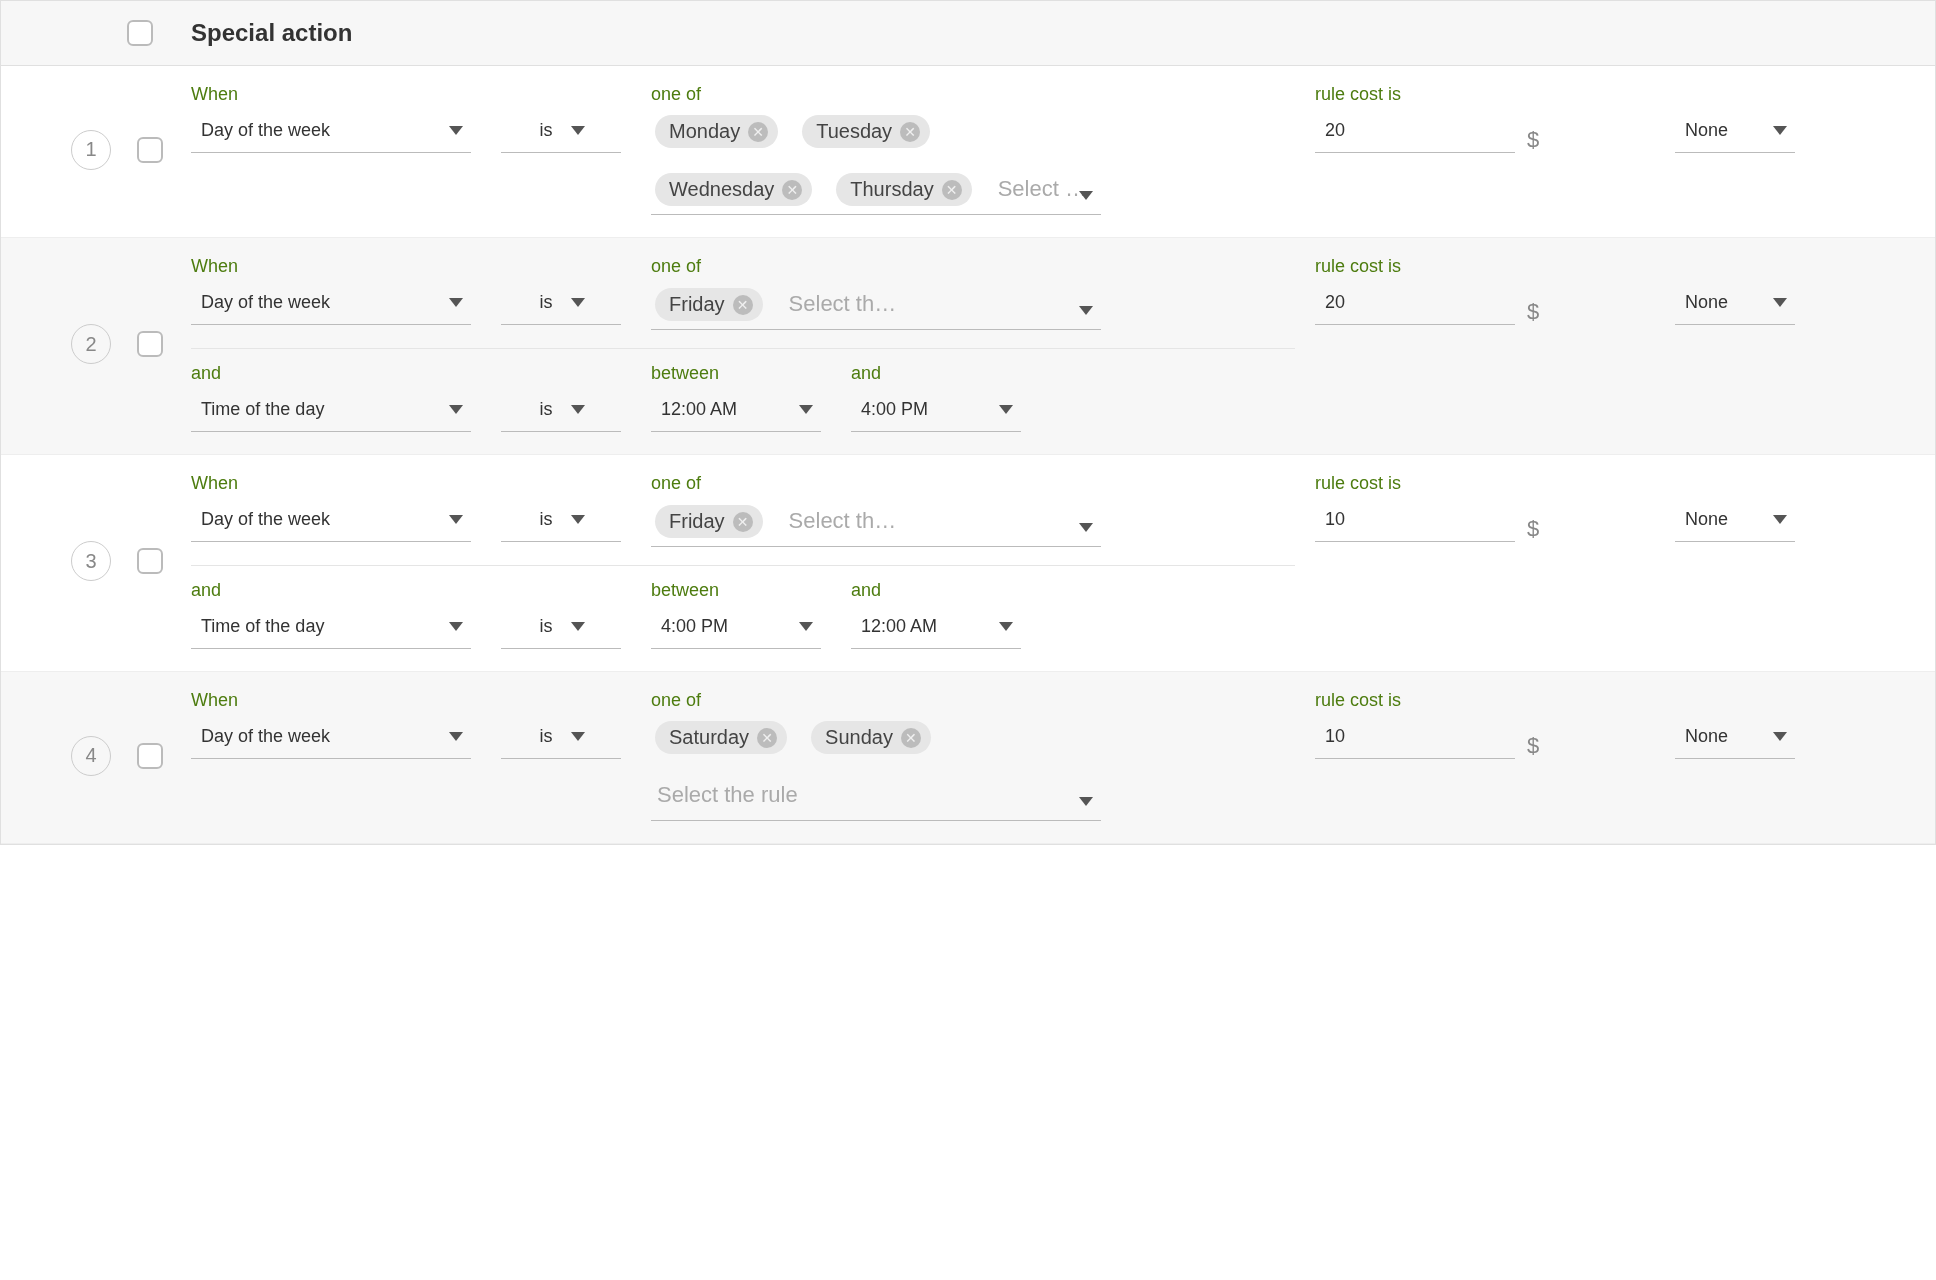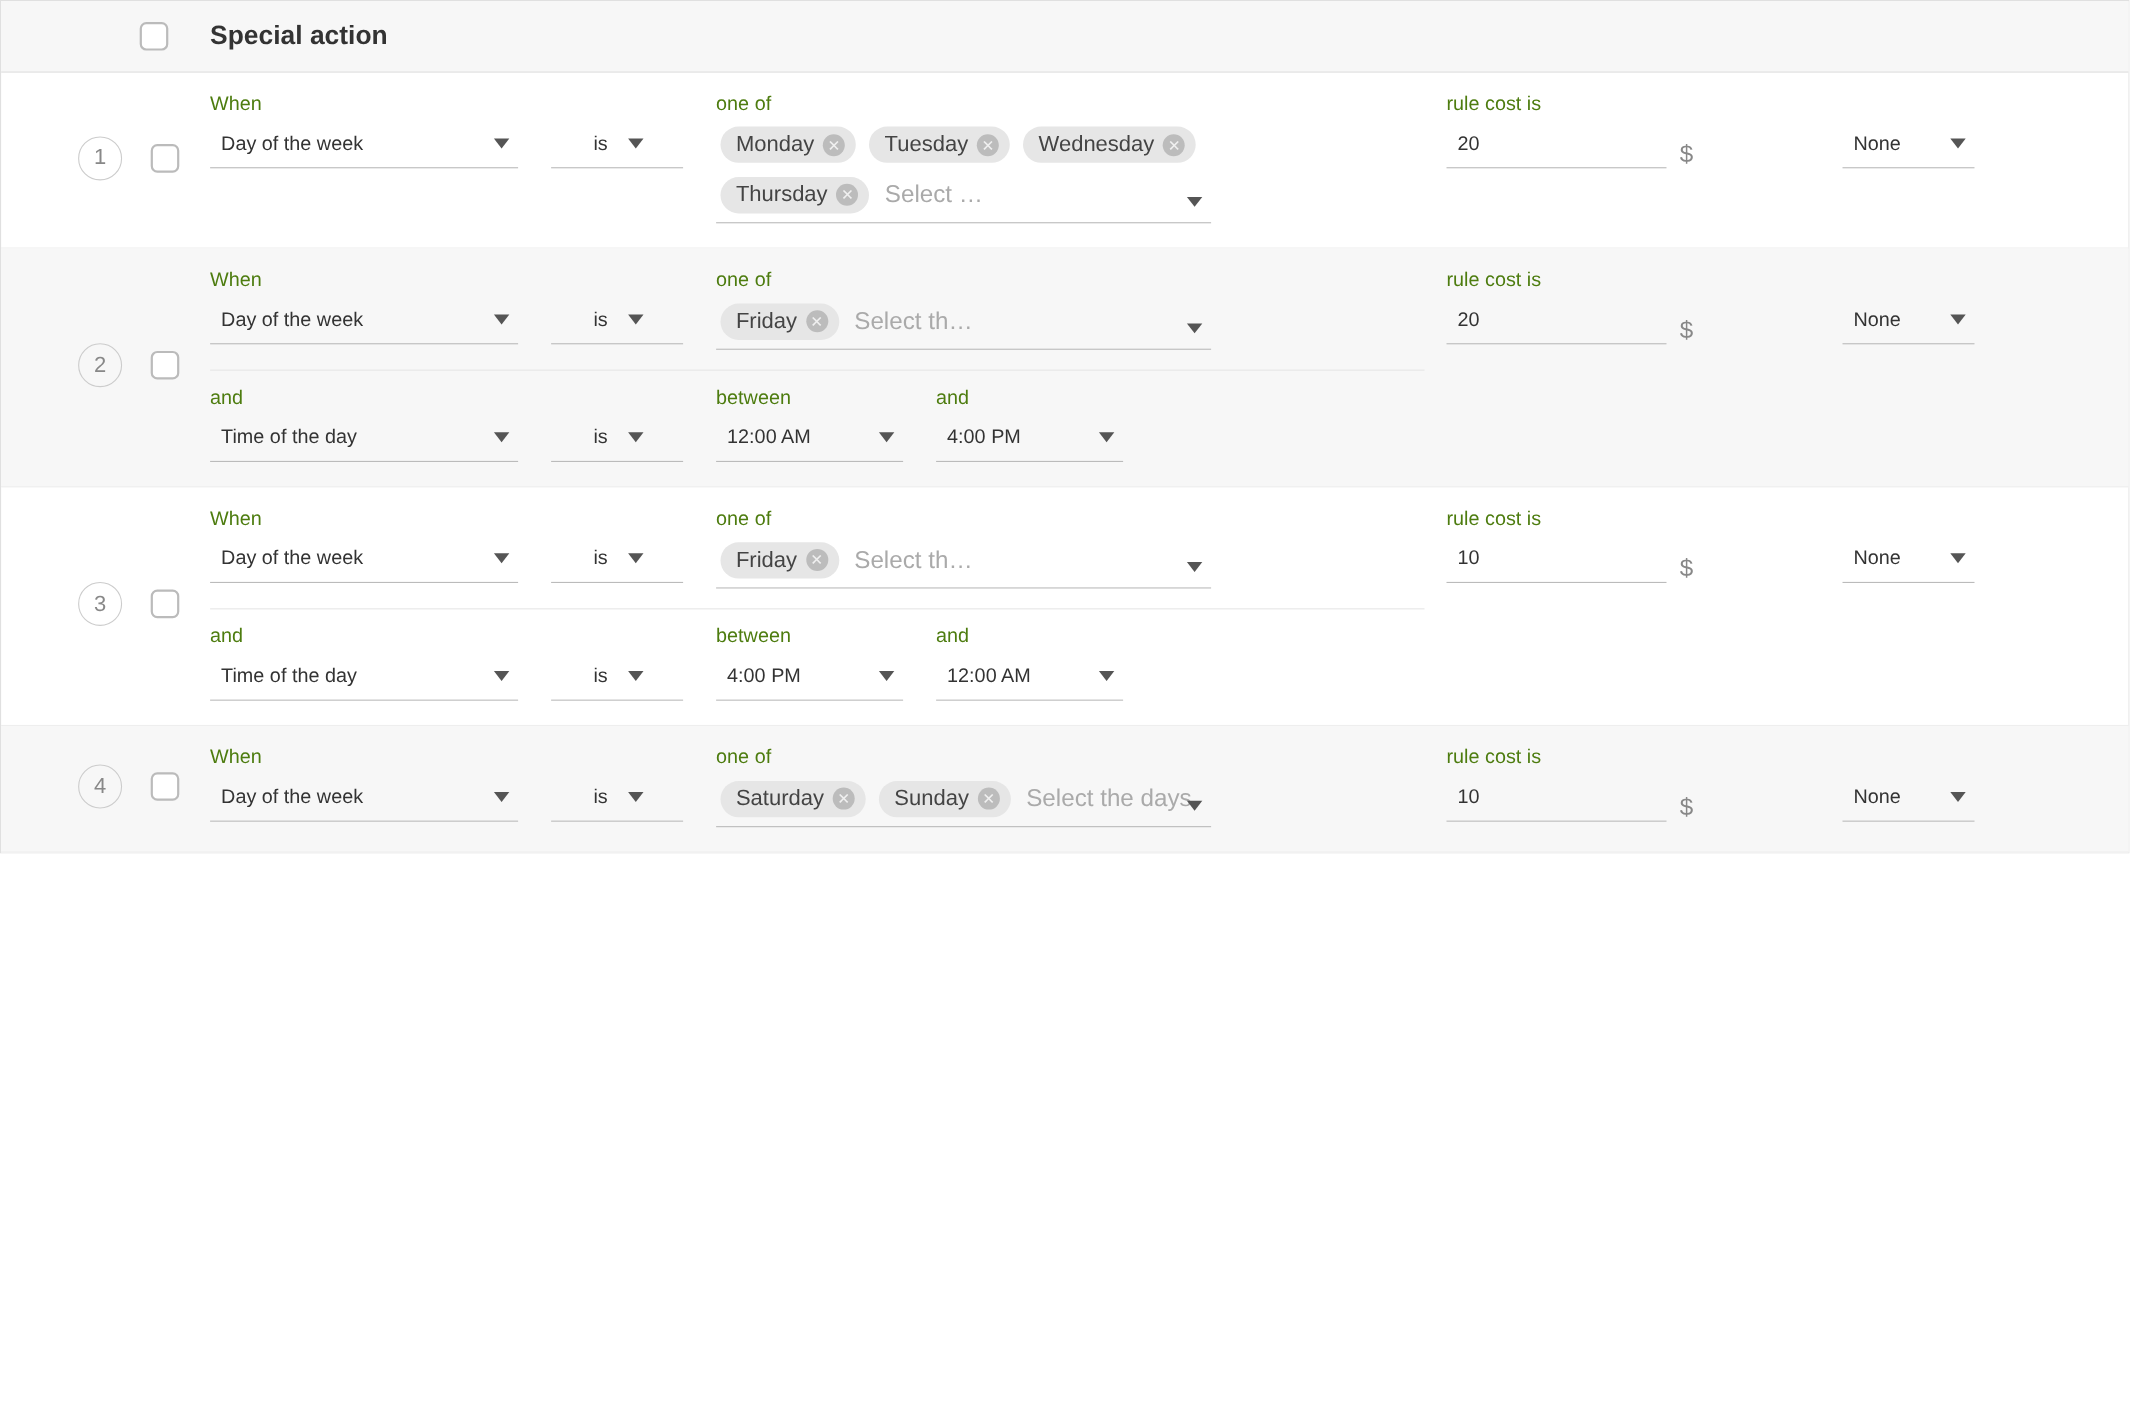--- a/index.html
+++ b/index.html
@@ -76,21 +76,21 @@
   border-left: 7px solid transparent;
   border-right: 7px solid transparent;
   border-top: 9px solid #555;
 }
 .unit { color:#888; font-size:22px; margin-left:12px; }
 .cost-wrap { display:flex; align-items:flex-end; }
 
 .tags-field { width: 450px; }
 .tags-control {
   border-bottom: 1px solid #bbb;
-  display:flex; flex-wrap:wrap; align-items:center; gap:12px;
+  display:flex; flex-wrap:wrap; align-items:flex-end; gap:24px;
   padding: 4px 4px 8px 4px;
   position:relative;
 }
 .tags-control .caret-abs { position:absolute; right:8px; bottom:14px; }
 .tag {
   display:inline-flex; align-items:center; gap:8px;
   background:#e6e6e6; border-radius:18px;
   padding:5px 10px 5px 14px;
   font-size:20px; color:#444;
 }
@@ -383,21 +383,21 @@
       <div class="lbl">one of</div>
       <div class="tags-control">
         <span class="tag">
                   <span>Saturday</span>
                   <span class="tag-x">✕</span>
                 </span>
                 <span class="tag">
                   <span>Sunday</span>
                   <span class="tag-x">✕</span>
                 </span>
-                <span class="placeholder">Select the days</span>
+                <span class="placeholder">Select the rule</span>
                 <span class="caret caret-abs"></span>
       </div>
     </div>
   </div>
         </div>
     <div class="col-costs">
   <div class="field">
     <div class="lbl">rule cost is</div>
     <div class="cost-wrap">
       <div class="control cost">

